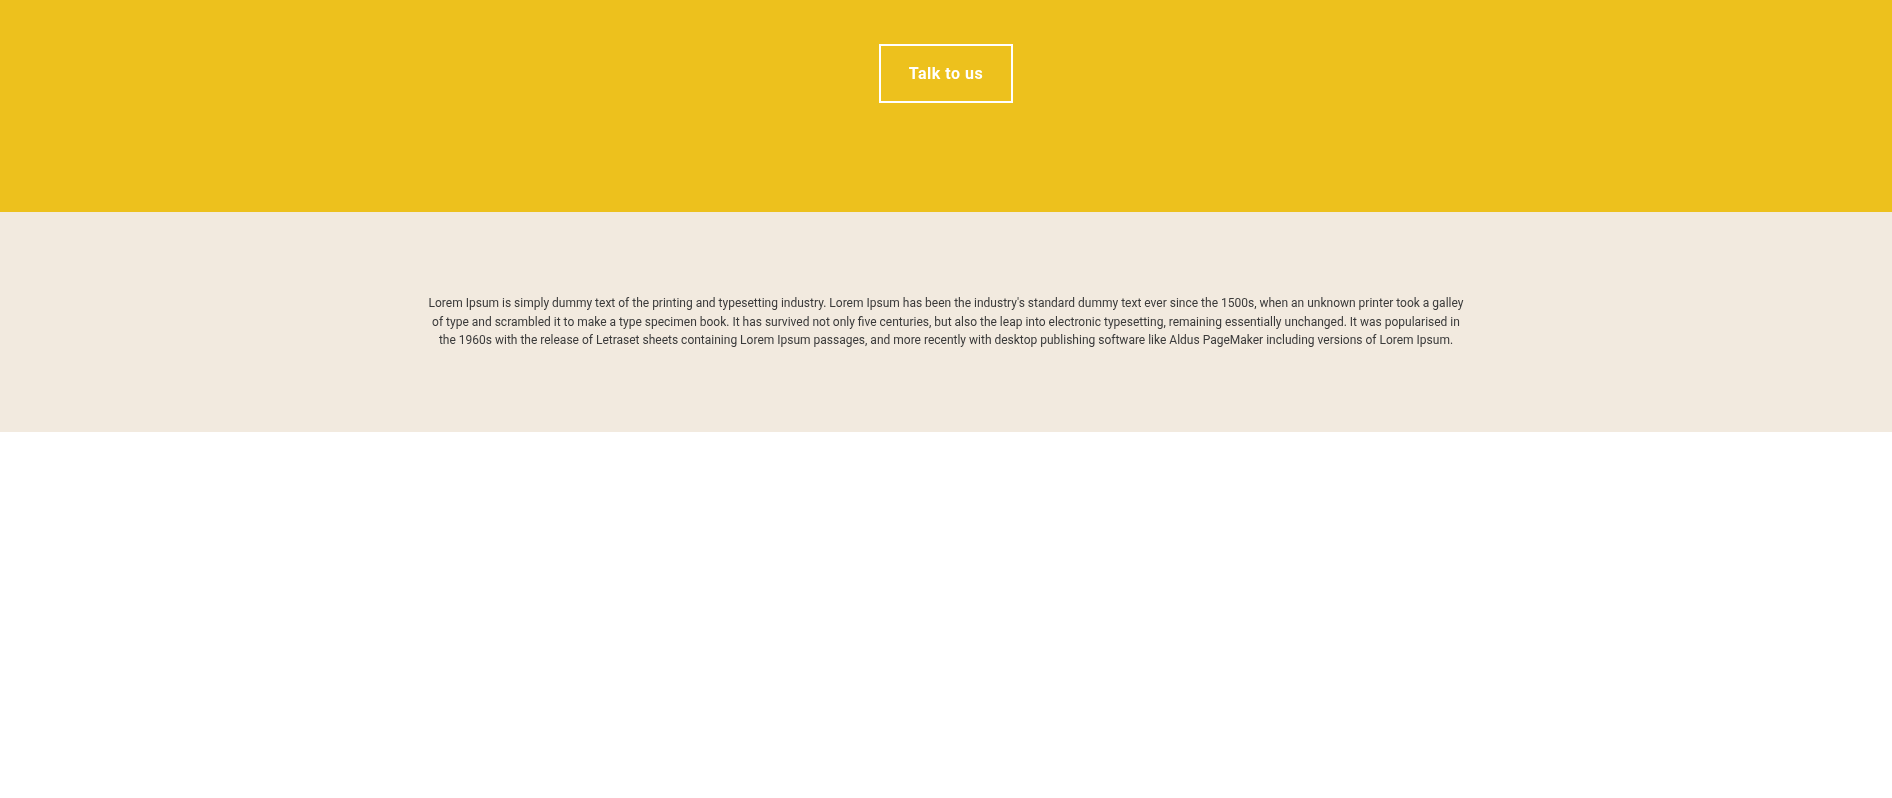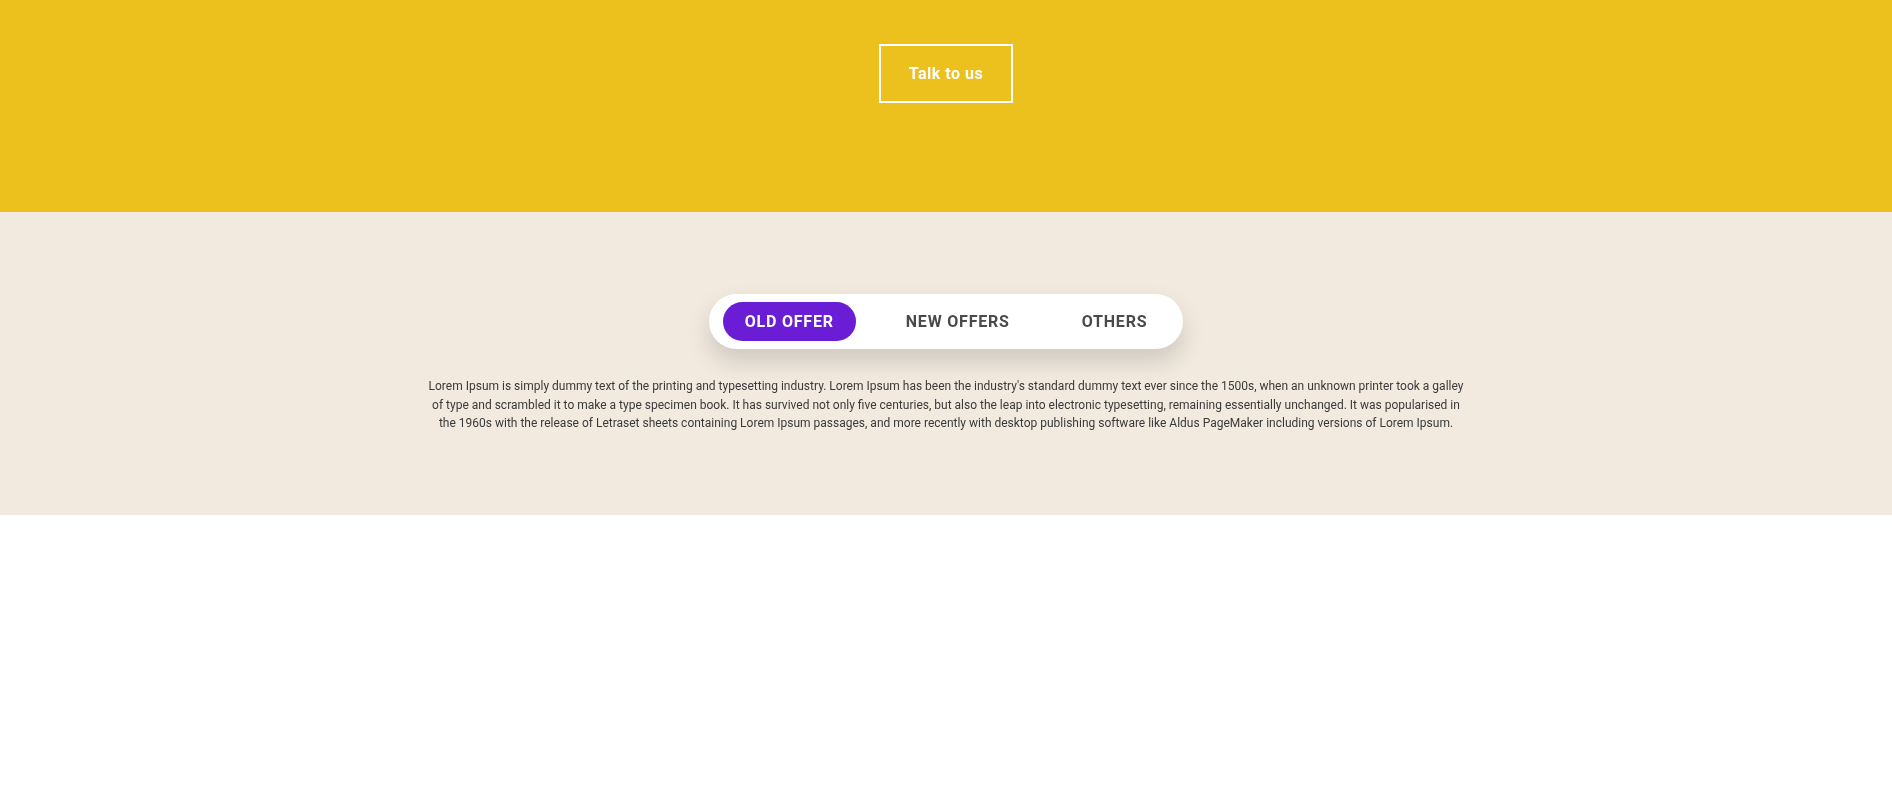--- a/index.html
+++ b/index.html
@@ -85,21 +85,16 @@
     }
   </style>
 </head>
 <body>
 
 <section class="hero-section">
   <button class="cta-button">Talk to us</button>
 </section>
 
 <section class="offers-section">
-  <div class="tabs-container">
-    <button class="tab active">OLD OFFER</button>
-    <button class="tab">NEW OFFERS</button>
-    <button class="tab">OTHERS</button>
-  </div>
   <p class="tab-content">Lorem Ipsum is simply dummy text of the printing and typesetting industry. Lorem Ipsum has been the industry's standard dummy text ever since the 1500s, when an unknown printer took a galley of type and scrambled it to make a type specimen book. It has survived not only five centuries, but also the leap into electronic typesetting, remaining essentially unchanged. It was popularised in the 1960s with the release of Letraset sheets containing Lorem Ipsum passages, and more recently with desktop publishing software like Aldus PageMaker including versions of Lorem Ipsum.</p>
 </section>
 
 <section class="white-section"></section>
 
 </body></html>

